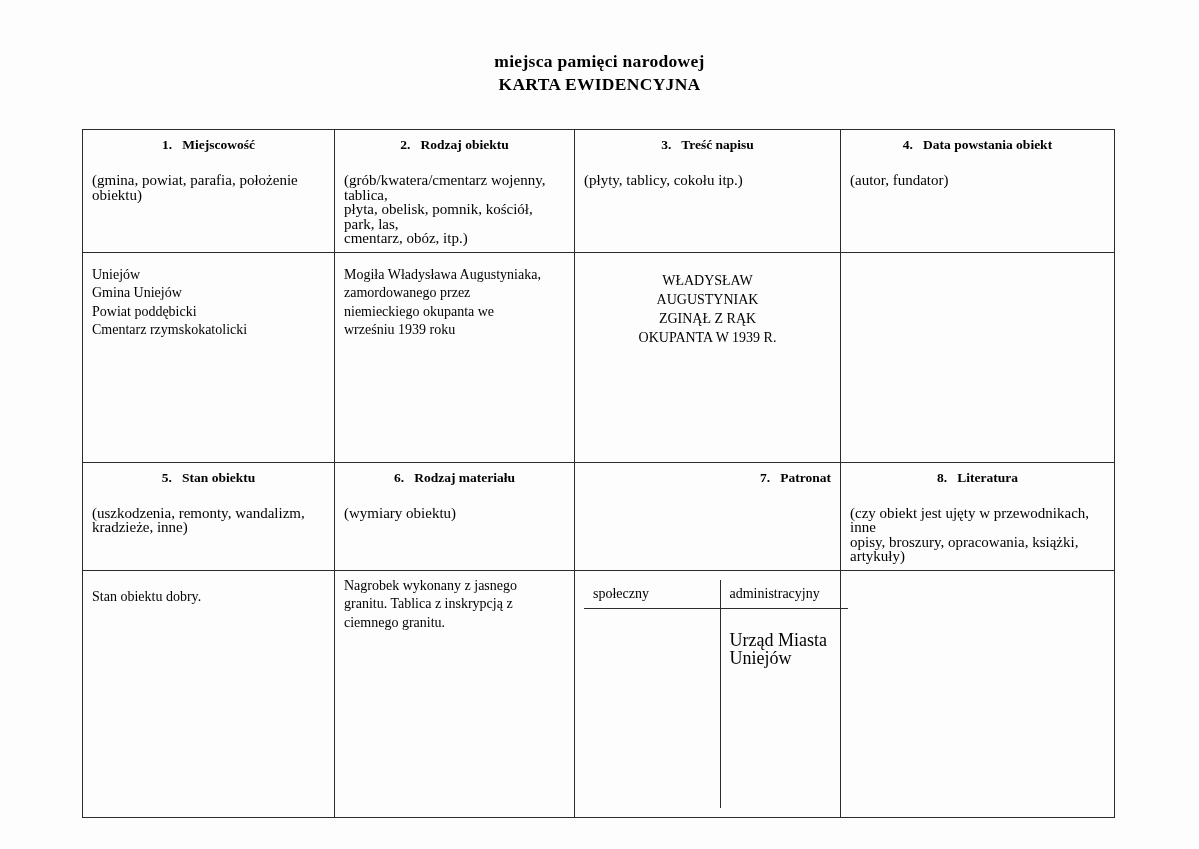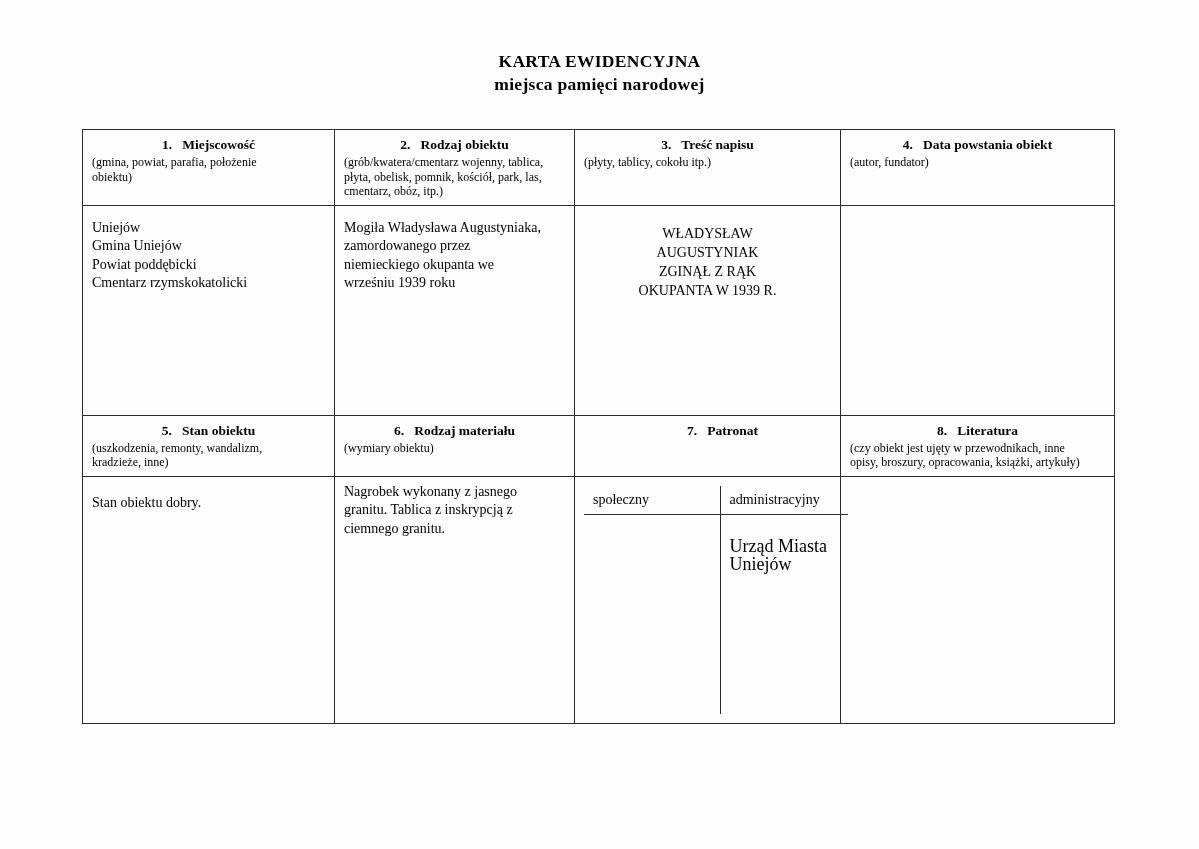--- a/index.html
+++ b/index.html
@@ -61,24 +61,24 @@
     font-weight: bold;
     font-size: 13.5px;
     line-height: 16px;
     text-align: center;
     white-space: pre;
   }
   .hdr-title .num {
     display: inline-block;
   }
   .hdr-sub {
-    font-size: 12px;
+    font-size: 15px;
     line-height: 14.5px;
     text-align: left;
-    margin-top: 2px;
+    margin-top: 20px;
   }
   .hdr-sub .sub-line { display: block; }
 
   .body-text {
     font-size: 14px;
     line-height: 18.5px;
     text-align: left;
   }
   .body-text .ln { display: block; }
 
@@ -123,22 +123,22 @@
   .sub-body .ln { display: block; }
 
   .empty-cell { }
 </style>
 </head>
 <body>
 
 <div class="page">
 
   <div class="title-block">
+    <div class="title-line">miejsca pamięci narodowej</div>
     <div class="title-line">KARTA EWIDENCYJNA</div>
-    <div class="title-line">miejsca pamięci narodowej</div>
   </div>
 
   <table class="form-table">
     <colgroup>
       <col style="width:252px">
       <col style="width:240px">
       <col style="width:266px">
       <col style="width:274px">
     </colgroup>
     <tbody>
@@ -232,21 +232,21 @@
         <td>
           <div class="cell-pad">
             <div class="hdr-title"><span class="num">6.</span>   <span>Rodzaj materiału</span></div>
             <div class="hdr-sub">
               <span class="sub-line">(wymiary obiektu)</span>
             </div>
           </div>
         </td>
         <td>
           <div class="cell-pad">
-            <div class="hdr-title" style="text-align:center; padding-left:30px"><span class="num">7.</span>   <span>Patronat</span></div>
+            <div class="hdr-title" style="text-align:right; padding-left:30px"><span class="num">7.</span>   <span>Patronat</span></div>
           </div>
         </td>
         <td>
           <div class="cell-pad">
             <div class="hdr-title"><span class="num">8.</span>   <span>Literatura</span></div>
             <div class="hdr-sub">
               <span class="sub-line">(czy obiekt jest ujęty w przewodnikach, inne</span>
               <span class="sub-line">opisy, broszury, opracowania, książki, artykuły)</span>
             </div>
           </div>

